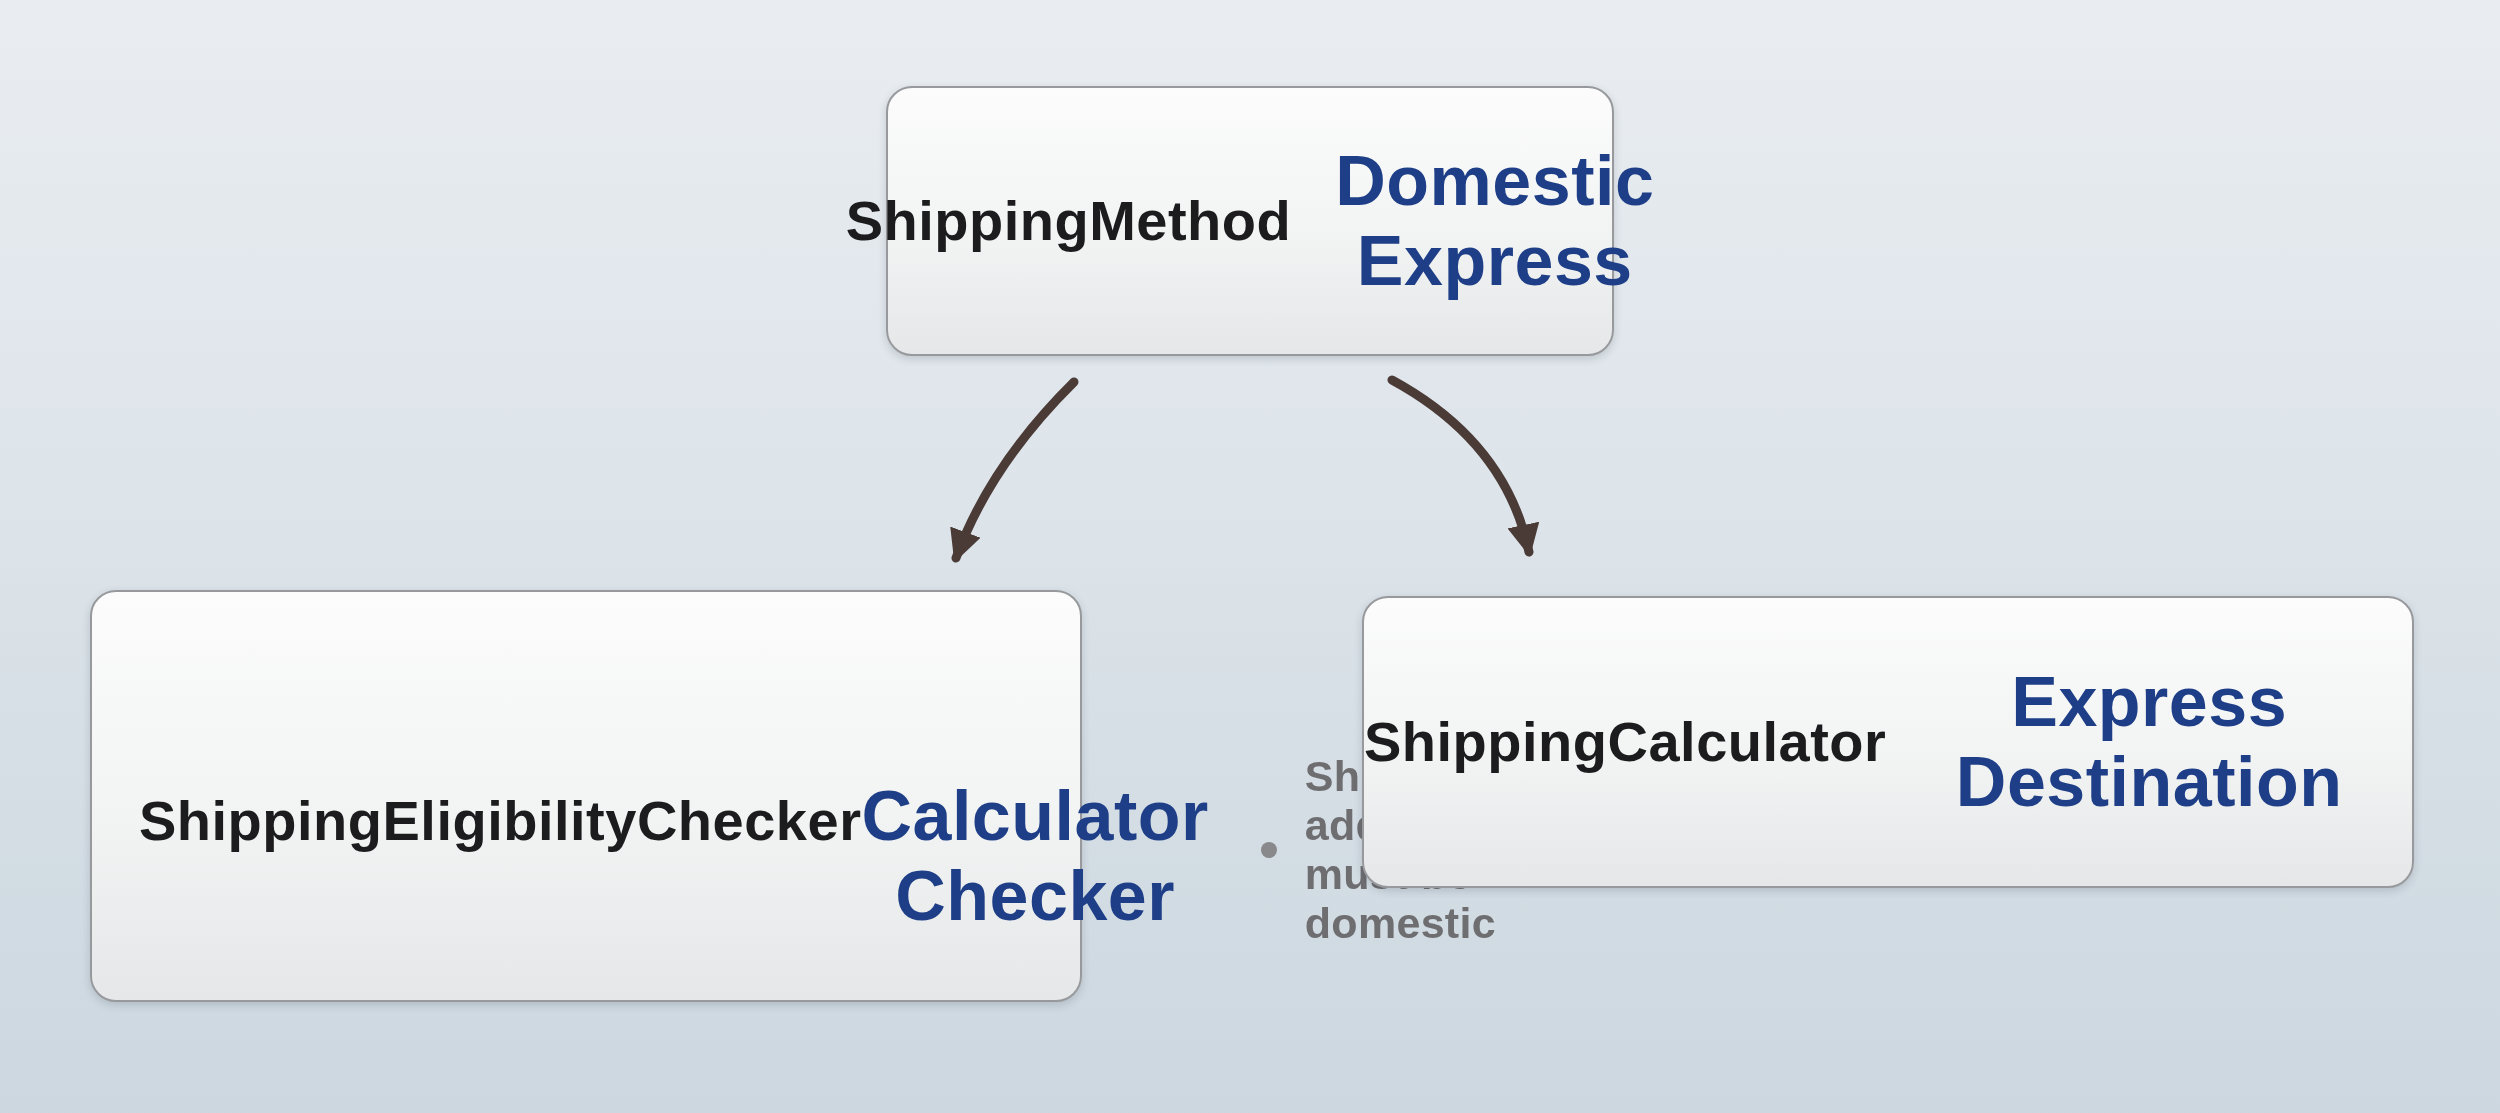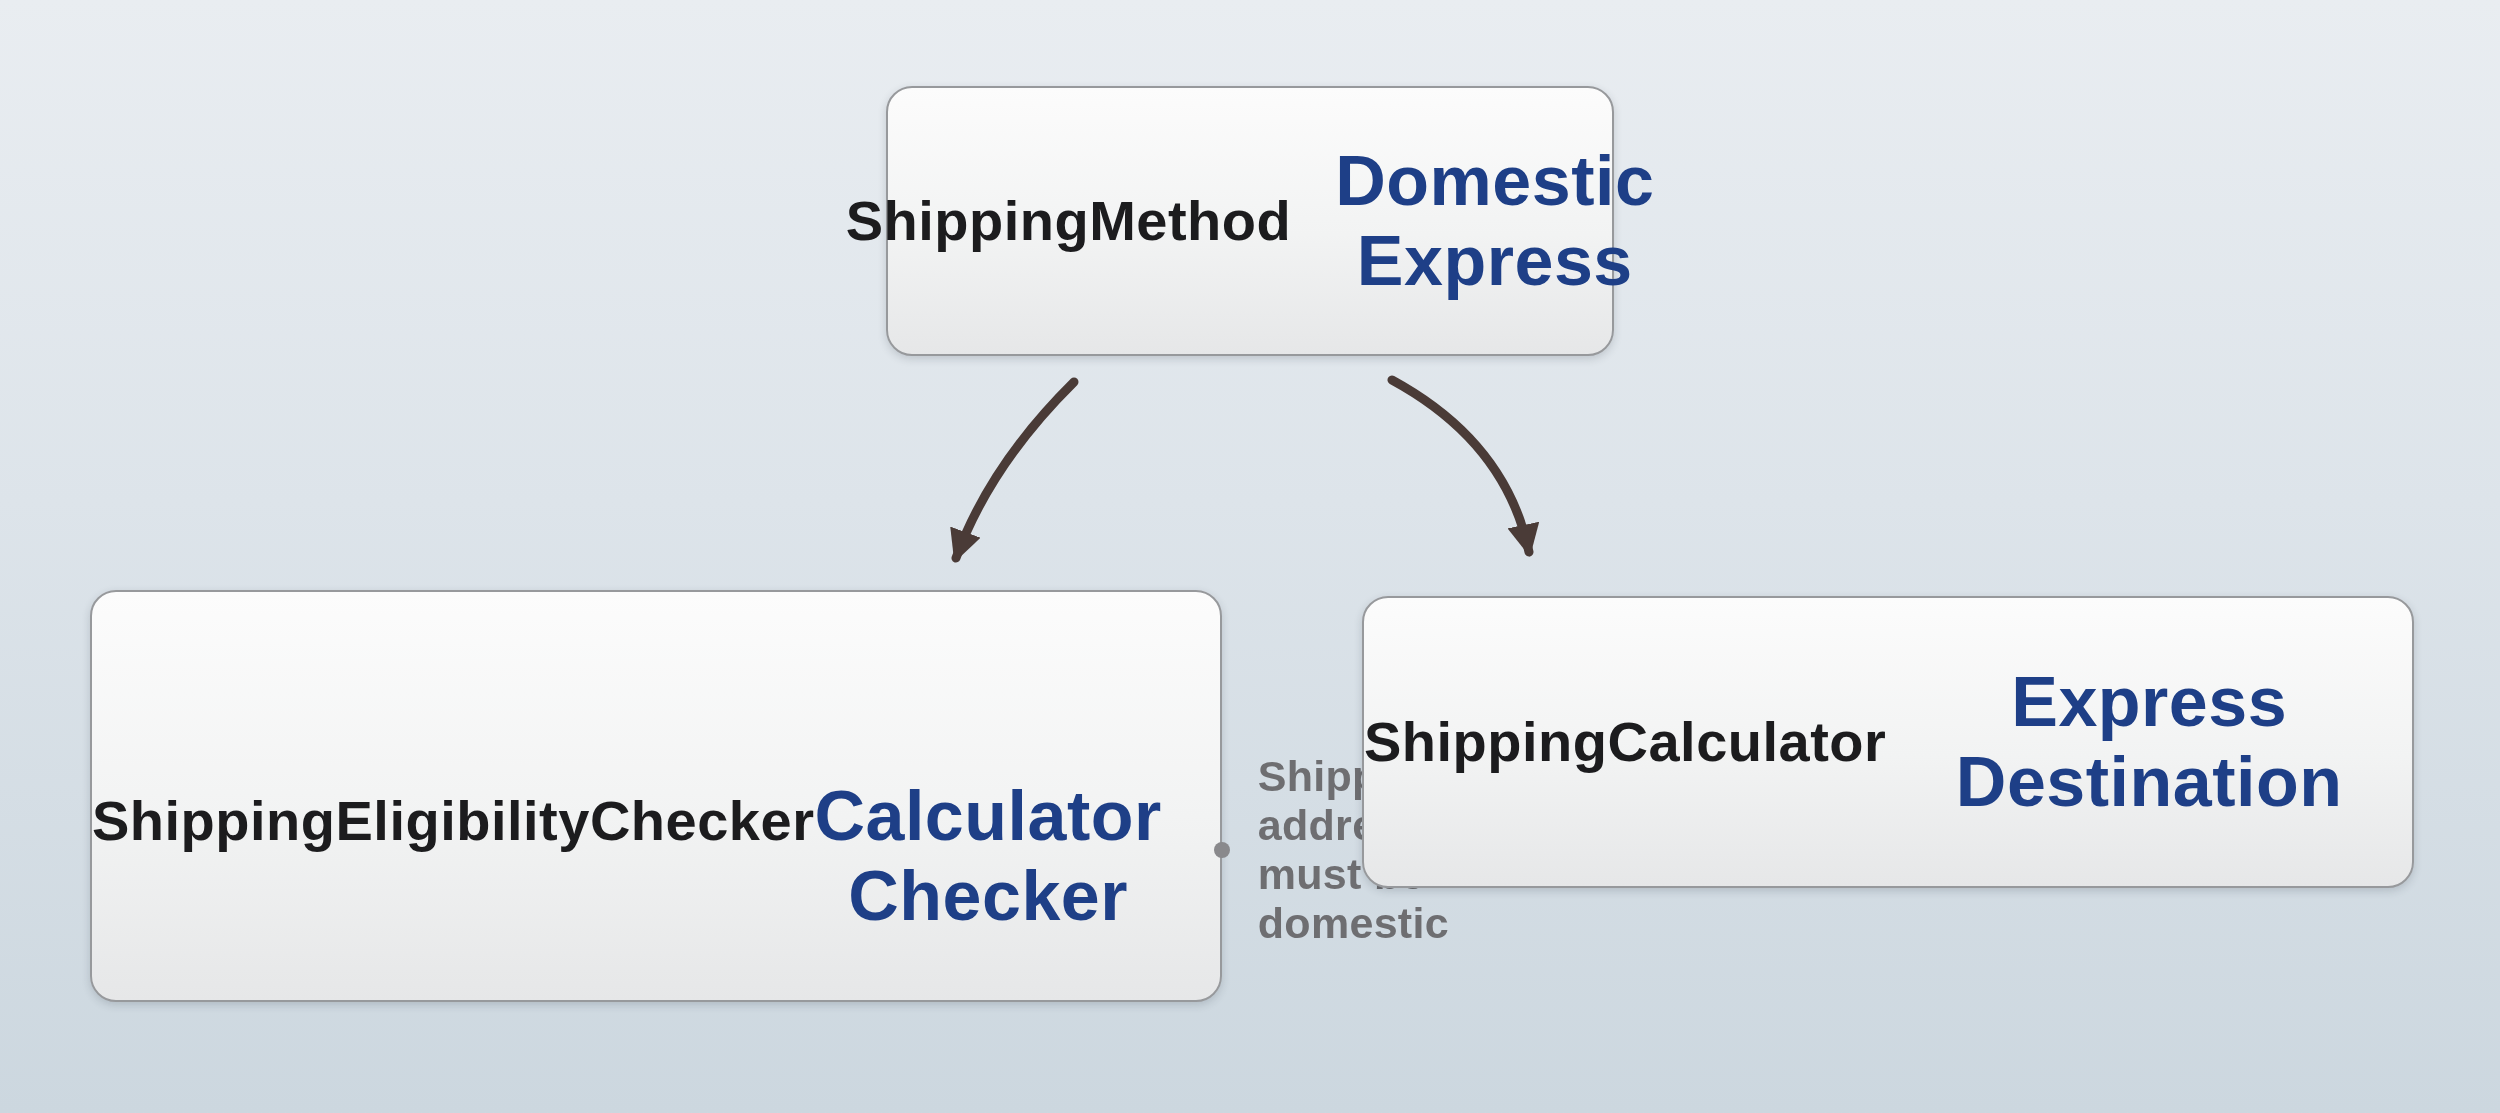--- a/index.html
+++ b/index.html
@@ -26,24 +26,25 @@
     align-items: center;
     justify-content: center;
   }
   .node-root {
     left: 886px; top: 86px;
     width: 728px; height: 270px;
     gap: 44px;
   }
   .node-left {
     left: 90px; top: 590px;
-    width: 1132px; height: 412px;
+    width: 992px; height: 412px;
     justify-content: flex-start;
     padding-top: 50px;
     gap: 0;
+    padding-left: 47px;
   }
   .node-right {
     left: 1362px; top: 596px;
     width: 1052px; height: 292px;
   }
   .node-title {
     font-size: 56px;
     font-weight: 700;
     line-height: 1.15;
     color: var(--title_dark, #1c1c1e);

